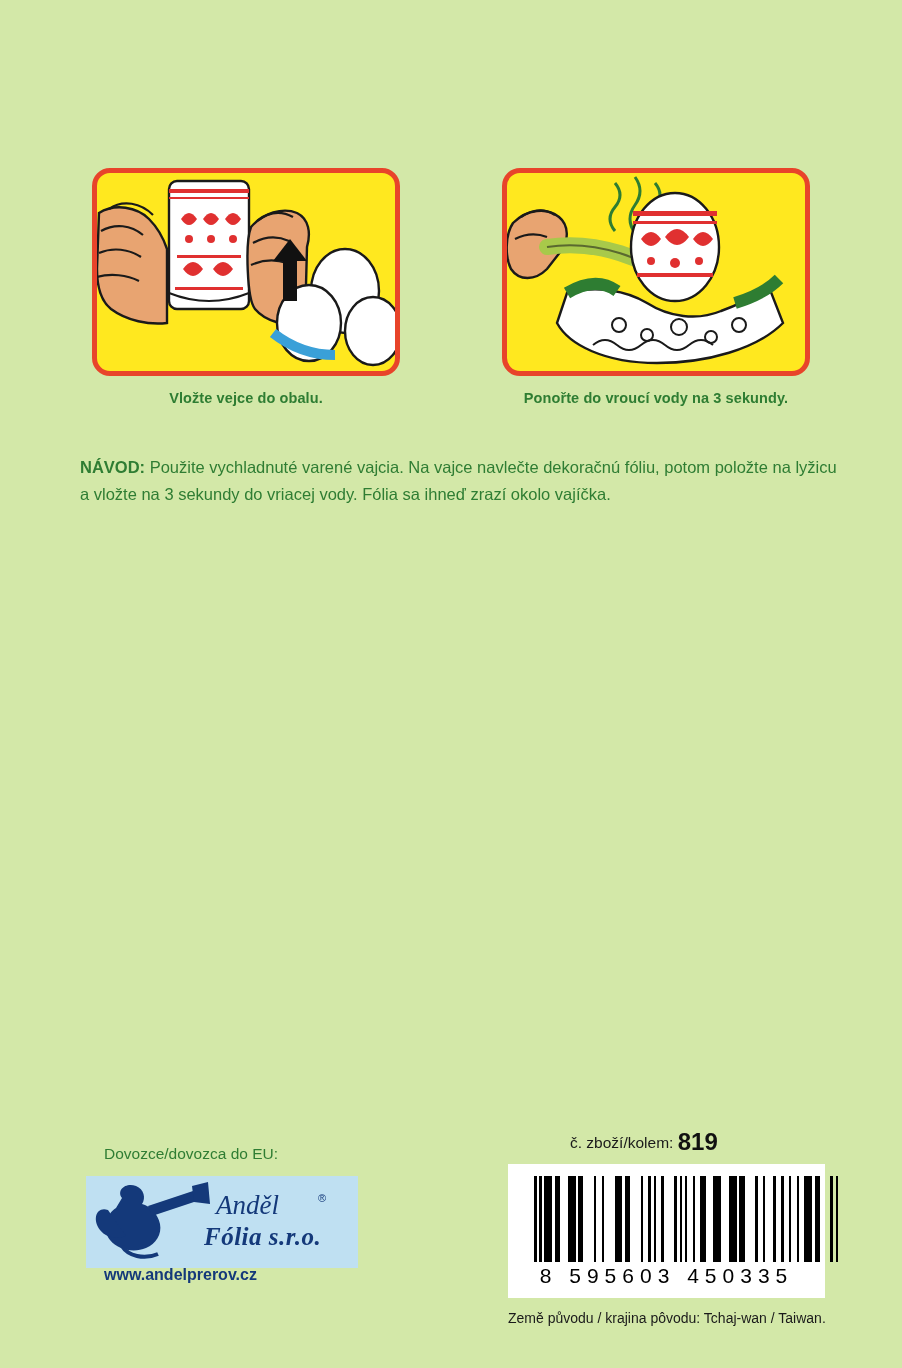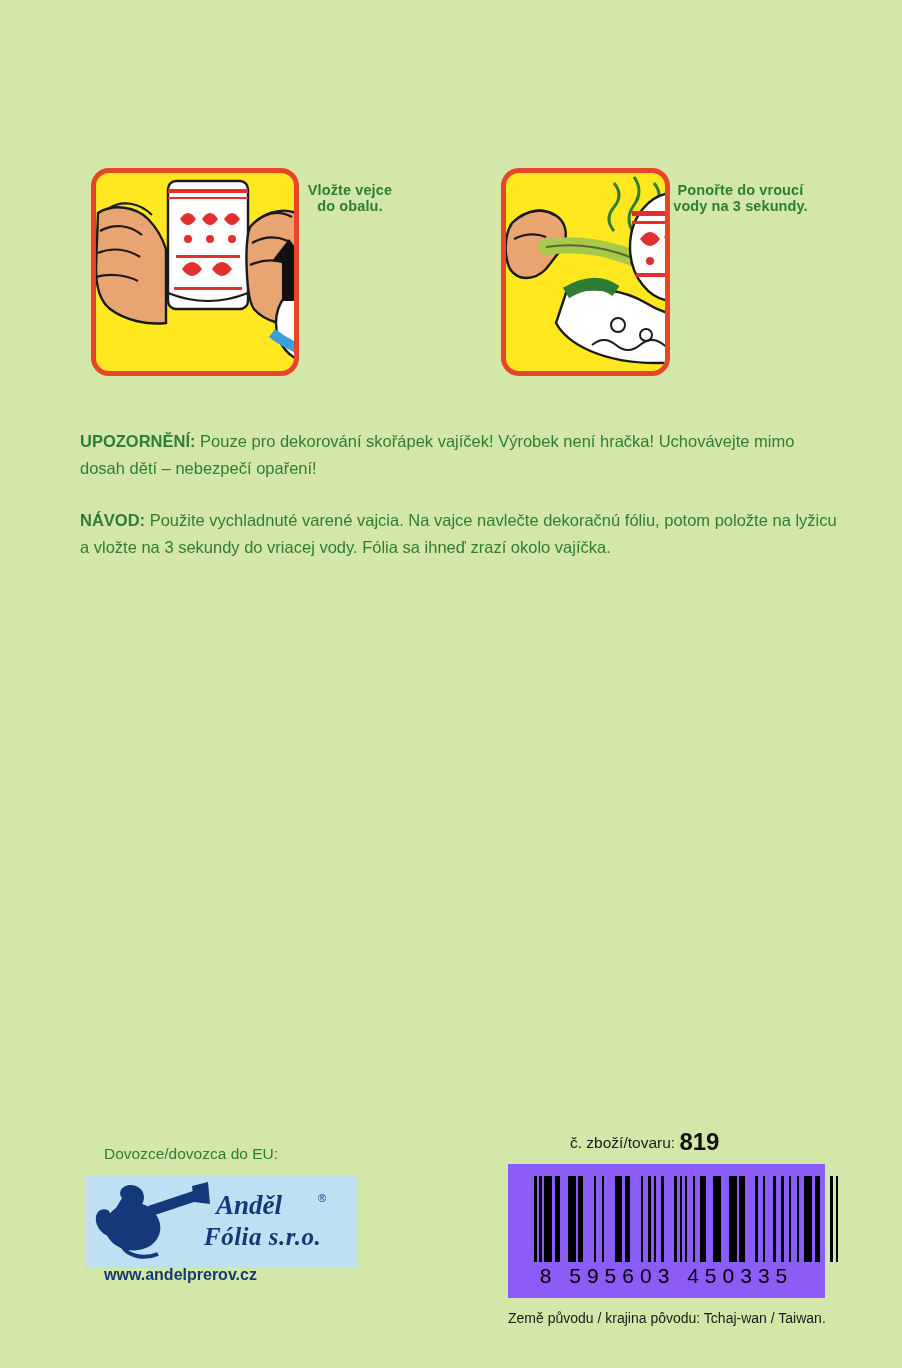--- a/index.html
+++ b/index.html
@@ -21,22 +21,22 @@
     top: 168px;
     left: 0;
     width: 902px;
     display: flex;
     justify-content: center;
     gap: 100px;
   }
   .panel-block {
     width: 310px;
     display: flex;
-    flex-direction: row;
-    align-items: flex-start;
+    flex-direction: column;
+    align-items: center;
   }
   .panel-frame {
     width: 308px;
     height: 208px;
     background: #ffe81f;
     border: 5px solid #e8442a;
     border-radius: 18px;
     box-sizing: border-box;
     position: relative;
     overflow: hidden;
@@ -90,21 +90,21 @@
     position: relative;
     width: 100%;
     height: 100%;
   }
   .logo-brand {
     position: absolute;
     left: 130px;
     top: 14px;
     font-family: "Liberation Serif", serif;
     font-style: italic;
-    font-weight: bold;
+    font-weight: normal;
     font-size: 27px;
     color: #14397a;
   }
   .logo-reg {
     position: absolute;
     left: 232px;
     top: 16px;
     font-size: 11px;
     color: #14397a;
   }
@@ -141,21 +141,21 @@
     color: #111;
     vertical-align: -2px;
   }
 
   .barcode-box {
     position: absolute;
     left: 508px;
     top: 1164px;
     width: 317px;
     height: 134px;
-    background: #8b5cf6;
+    background: #ffffff;
     padding: 0;
   }
   .bars {
     position: absolute;
     left: 26px;
     top: 12px;
     width: 268px;
     height: 86px;
   }
   .bars span {
@@ -275,24 +275,20 @@
             <circle cx="232" cy="152" r="7"></circle>
           <path d="M86 172 q12-10 24 0 q12 10 24 0 q12-10 24 0 q12 10 24 0 q12-10 24 0"></path>
         </g>
       </svg>
     </div>
     <div class="panel-caption">Ponořte do vroucí vody na 3 sekundy.</div>
   </div>
 </div>
 
 <div class="instructions">
-  <p>
-    <span class="lbl">UPOZORNĚNÍ:</span>
-    <span>Pouze pro dekorování skořápek vajíček! Výrobek není hračka! Uchovávejte mimo dosah dětí – nebezpečí opaření!</span>
-  </p>
   <div class="block-gap"></div>
   <p>
     <span class="lbl">NÁVOD:</span>
     <span>Použite vychladnuté varené vajcia. Na vajce navlečte dekoračnú fóliu, potom položte na lyžicu a vložte na 3 sekundy do vriacej vody. Fólia sa ihneď zrazí okolo vajíčka.</span>
   </p>
 </div>
 
 <div class="importer-label">Dovozce/dovozca do EU:</div>
 
 <div class="logo-box">
@@ -306,21 +302,21 @@
     </svg>
     <div class="logo-brand">Anděl</div>
     <div class="logo-reg">®</div>
     <div class="logo-sub">Fólia s.r.o.</div>
   </div>
 </div>
 
 <div class="logo-web">www.andelprerov.cz</div>
 
 <div class="goods-line">
-  <span>č. zboží/tovaru:</span>
+  <span>č. zboží/kolem:</span>
   <span class="goods-num">819</span>
 </div>
 
 <div class="barcode-box">
   <div class="bars" id="bars" style="width: 304.2px;">
       <span style="left: 0px; width: 2.6px;"></span>
       <span style="left: 5.2px; width: 2.6px;"></span>
       <span style="left: 10.4px; width: 7.8px;"></span>
       <span style="left: 20.8px; width: 5.2px;"></span>
       <span style="left: 33.8px; width: 7.8px;"></span>

